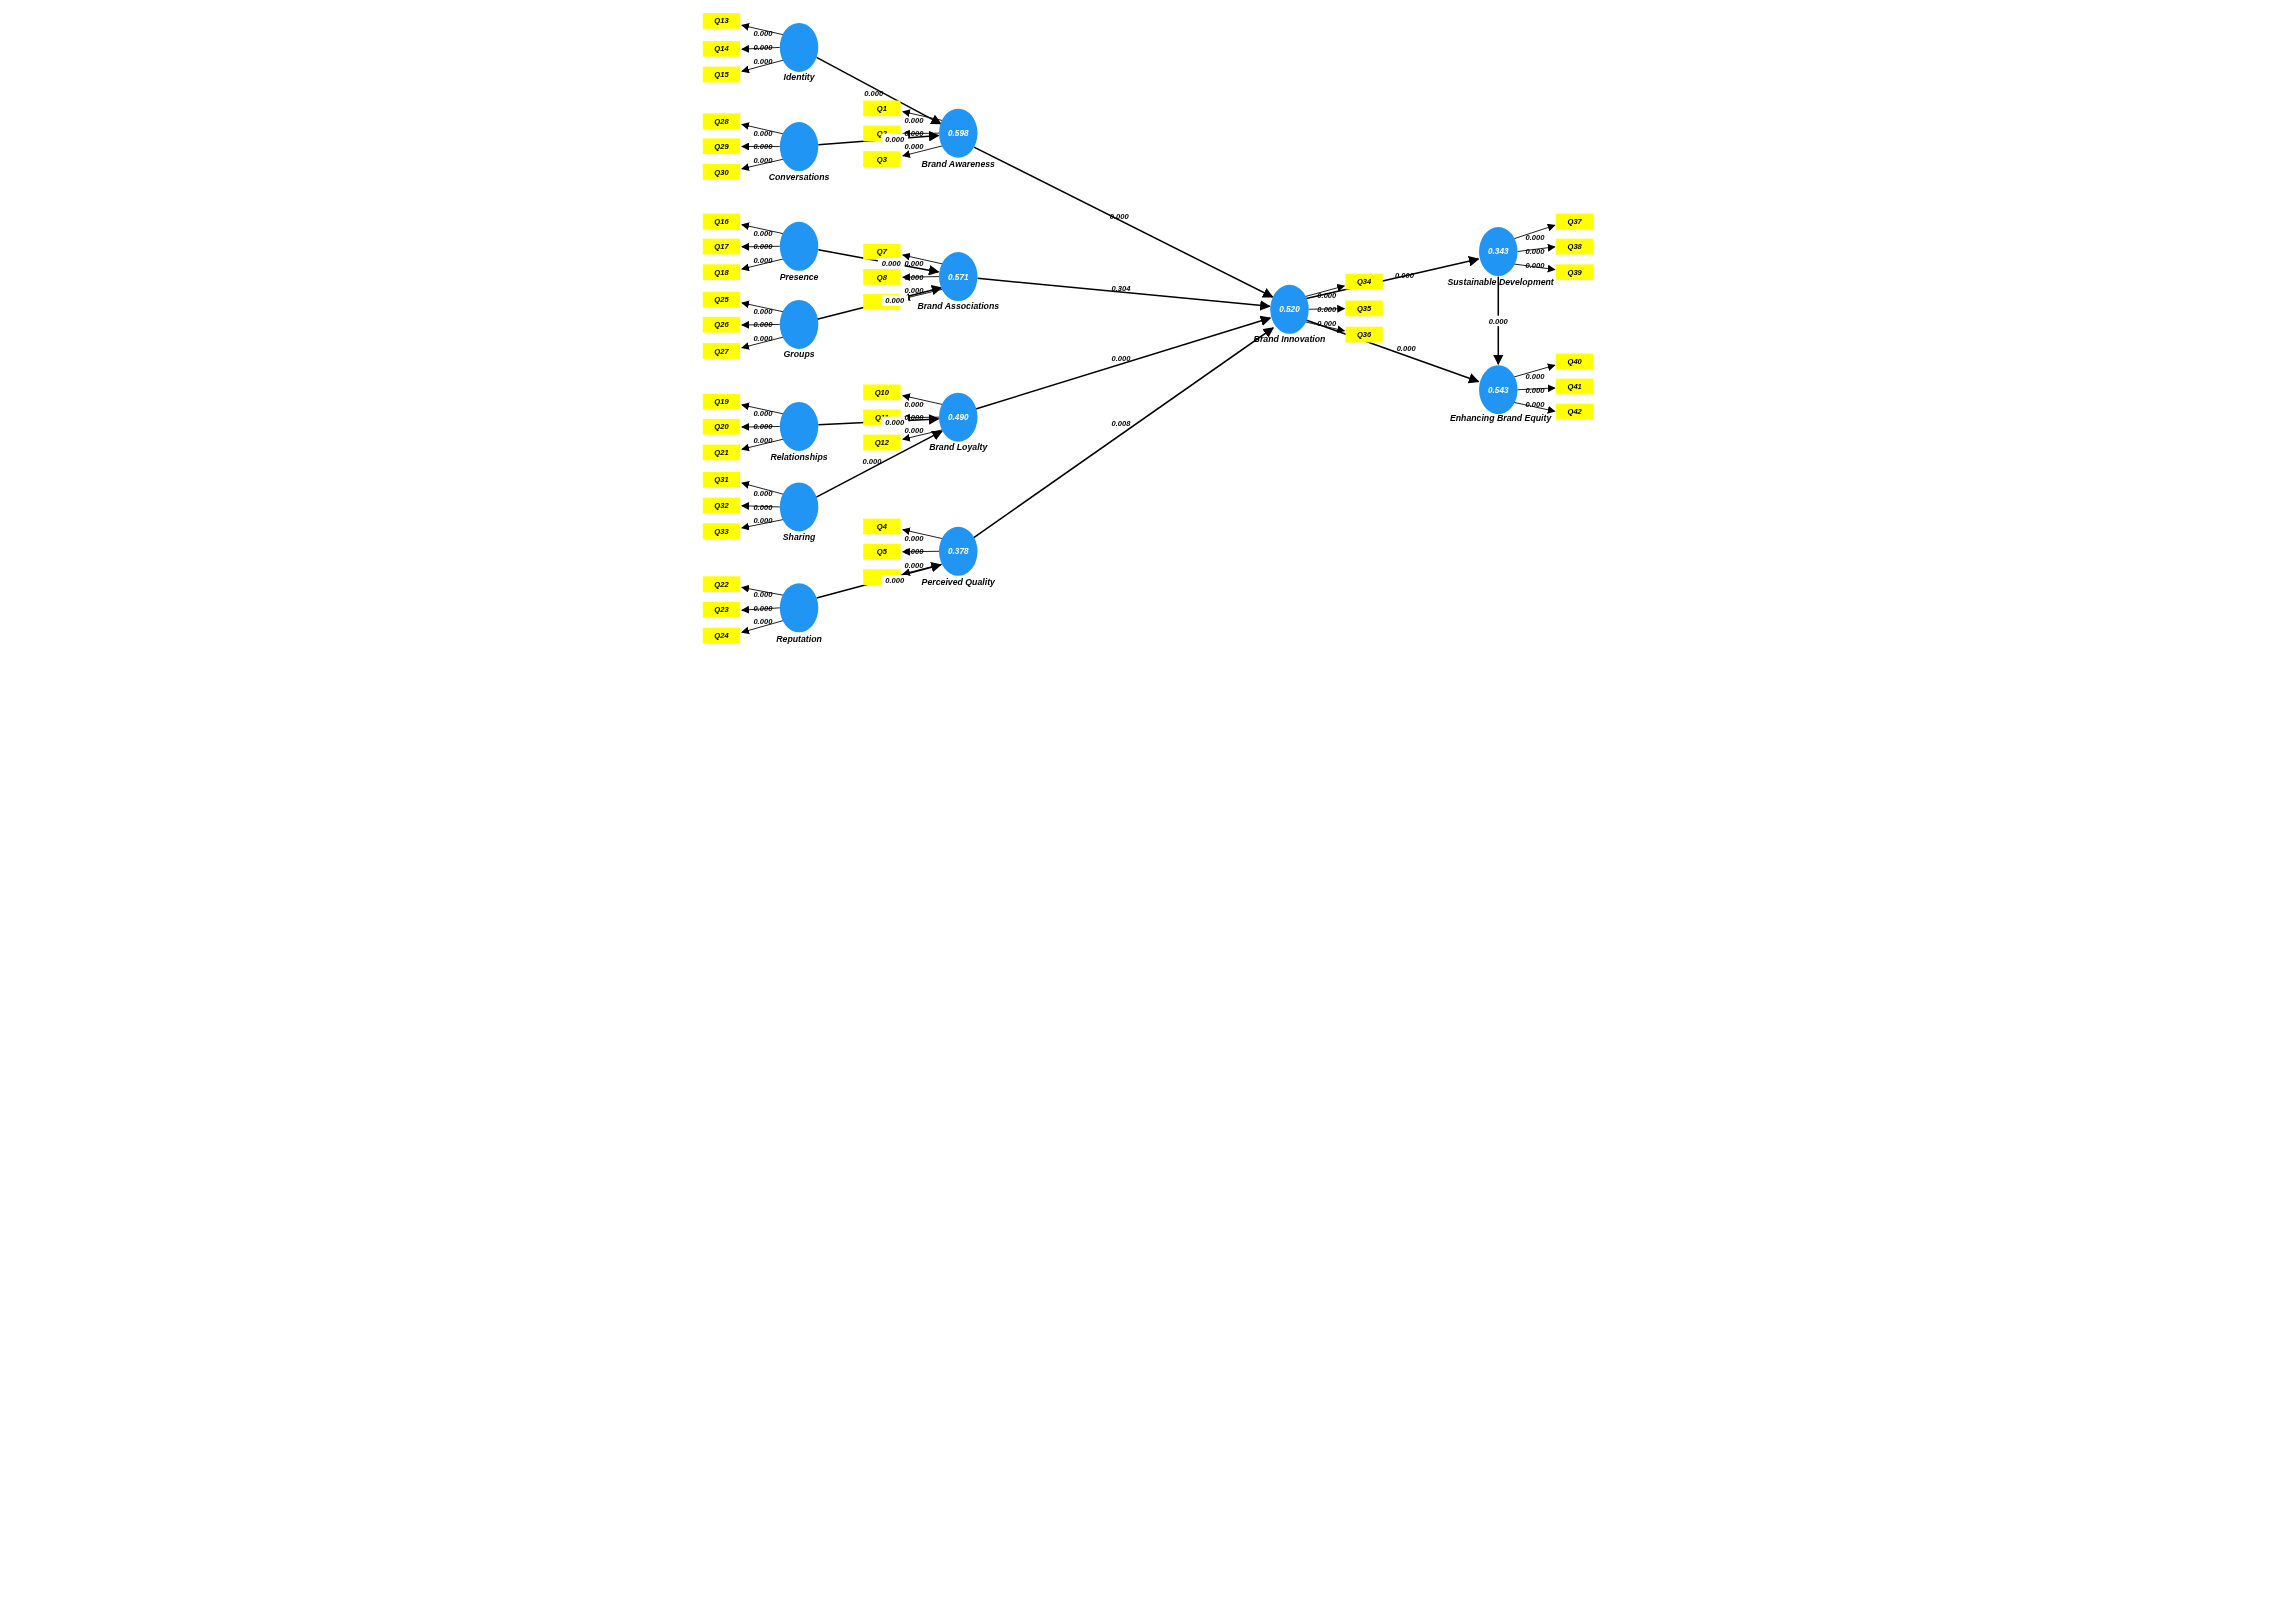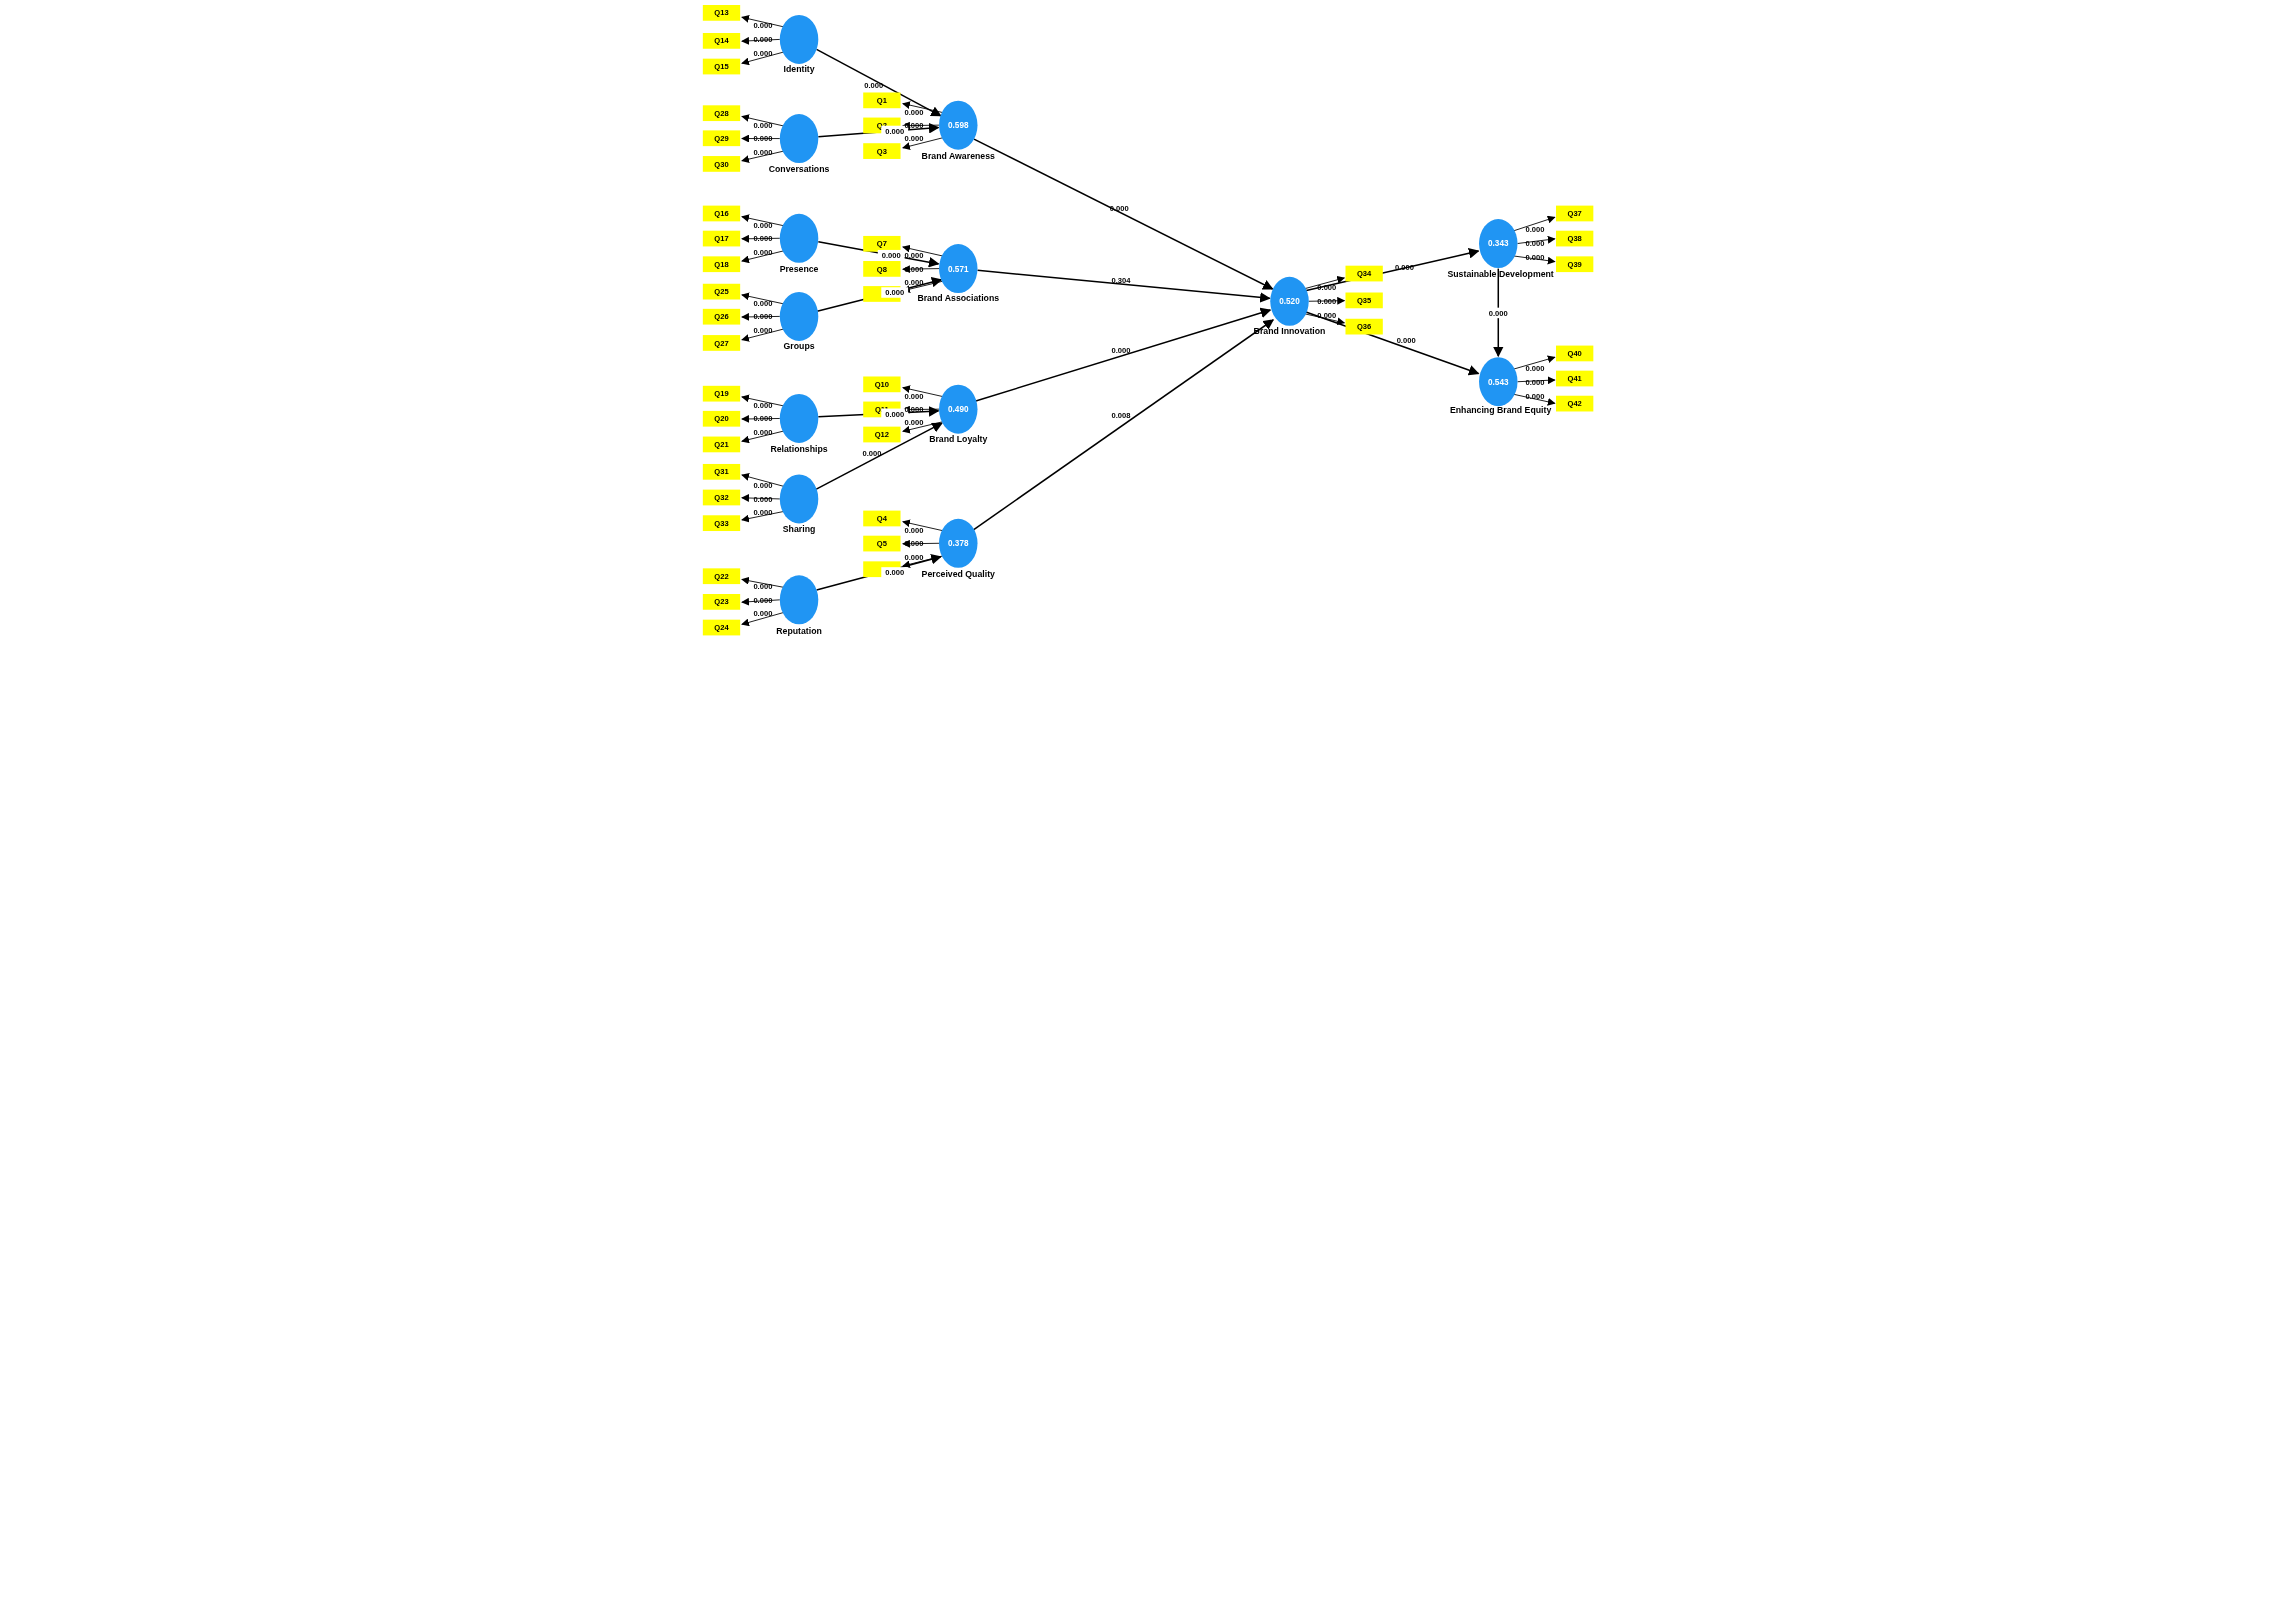--- a/index.html
+++ b/index.html
@@ -1,16 +1,16 @@
 <!DOCTYPE html>
 <html style="font-size:9.3px"><head>
 <meta charset="utf-8">
 <style>
   html,body{margin:0;padding:0;background:#ffffff;}
-  .canvas{position:relative;width:901px;height:641px;background:#fff;margin:0 auto;}
+  .canvas{position:relative;width:901px;height:641px;background:#fff;margin:8px auto;font-style:italic;}
   svg text{font-family:"Liberation Sans","DejaVu Sans",sans-serif;font-weight:bold;fill:#000;text-anchor:middle;}
   .lv{font-size:13px;}            
   .ql{font-size:13px;}            
   .nm{font-size:15px;}            
   .vv{font-size:14px;fill:#ffffff;} 
   .node{fill:#2095F3;}
   .ibox{fill:#FFFF00;}
   .sline{stroke:#000;stroke-width:2.6;fill:none;}
   .iline{stroke:#000;stroke-width:1.5;fill:none;}
   .wbg{fill:#ffffff;}

